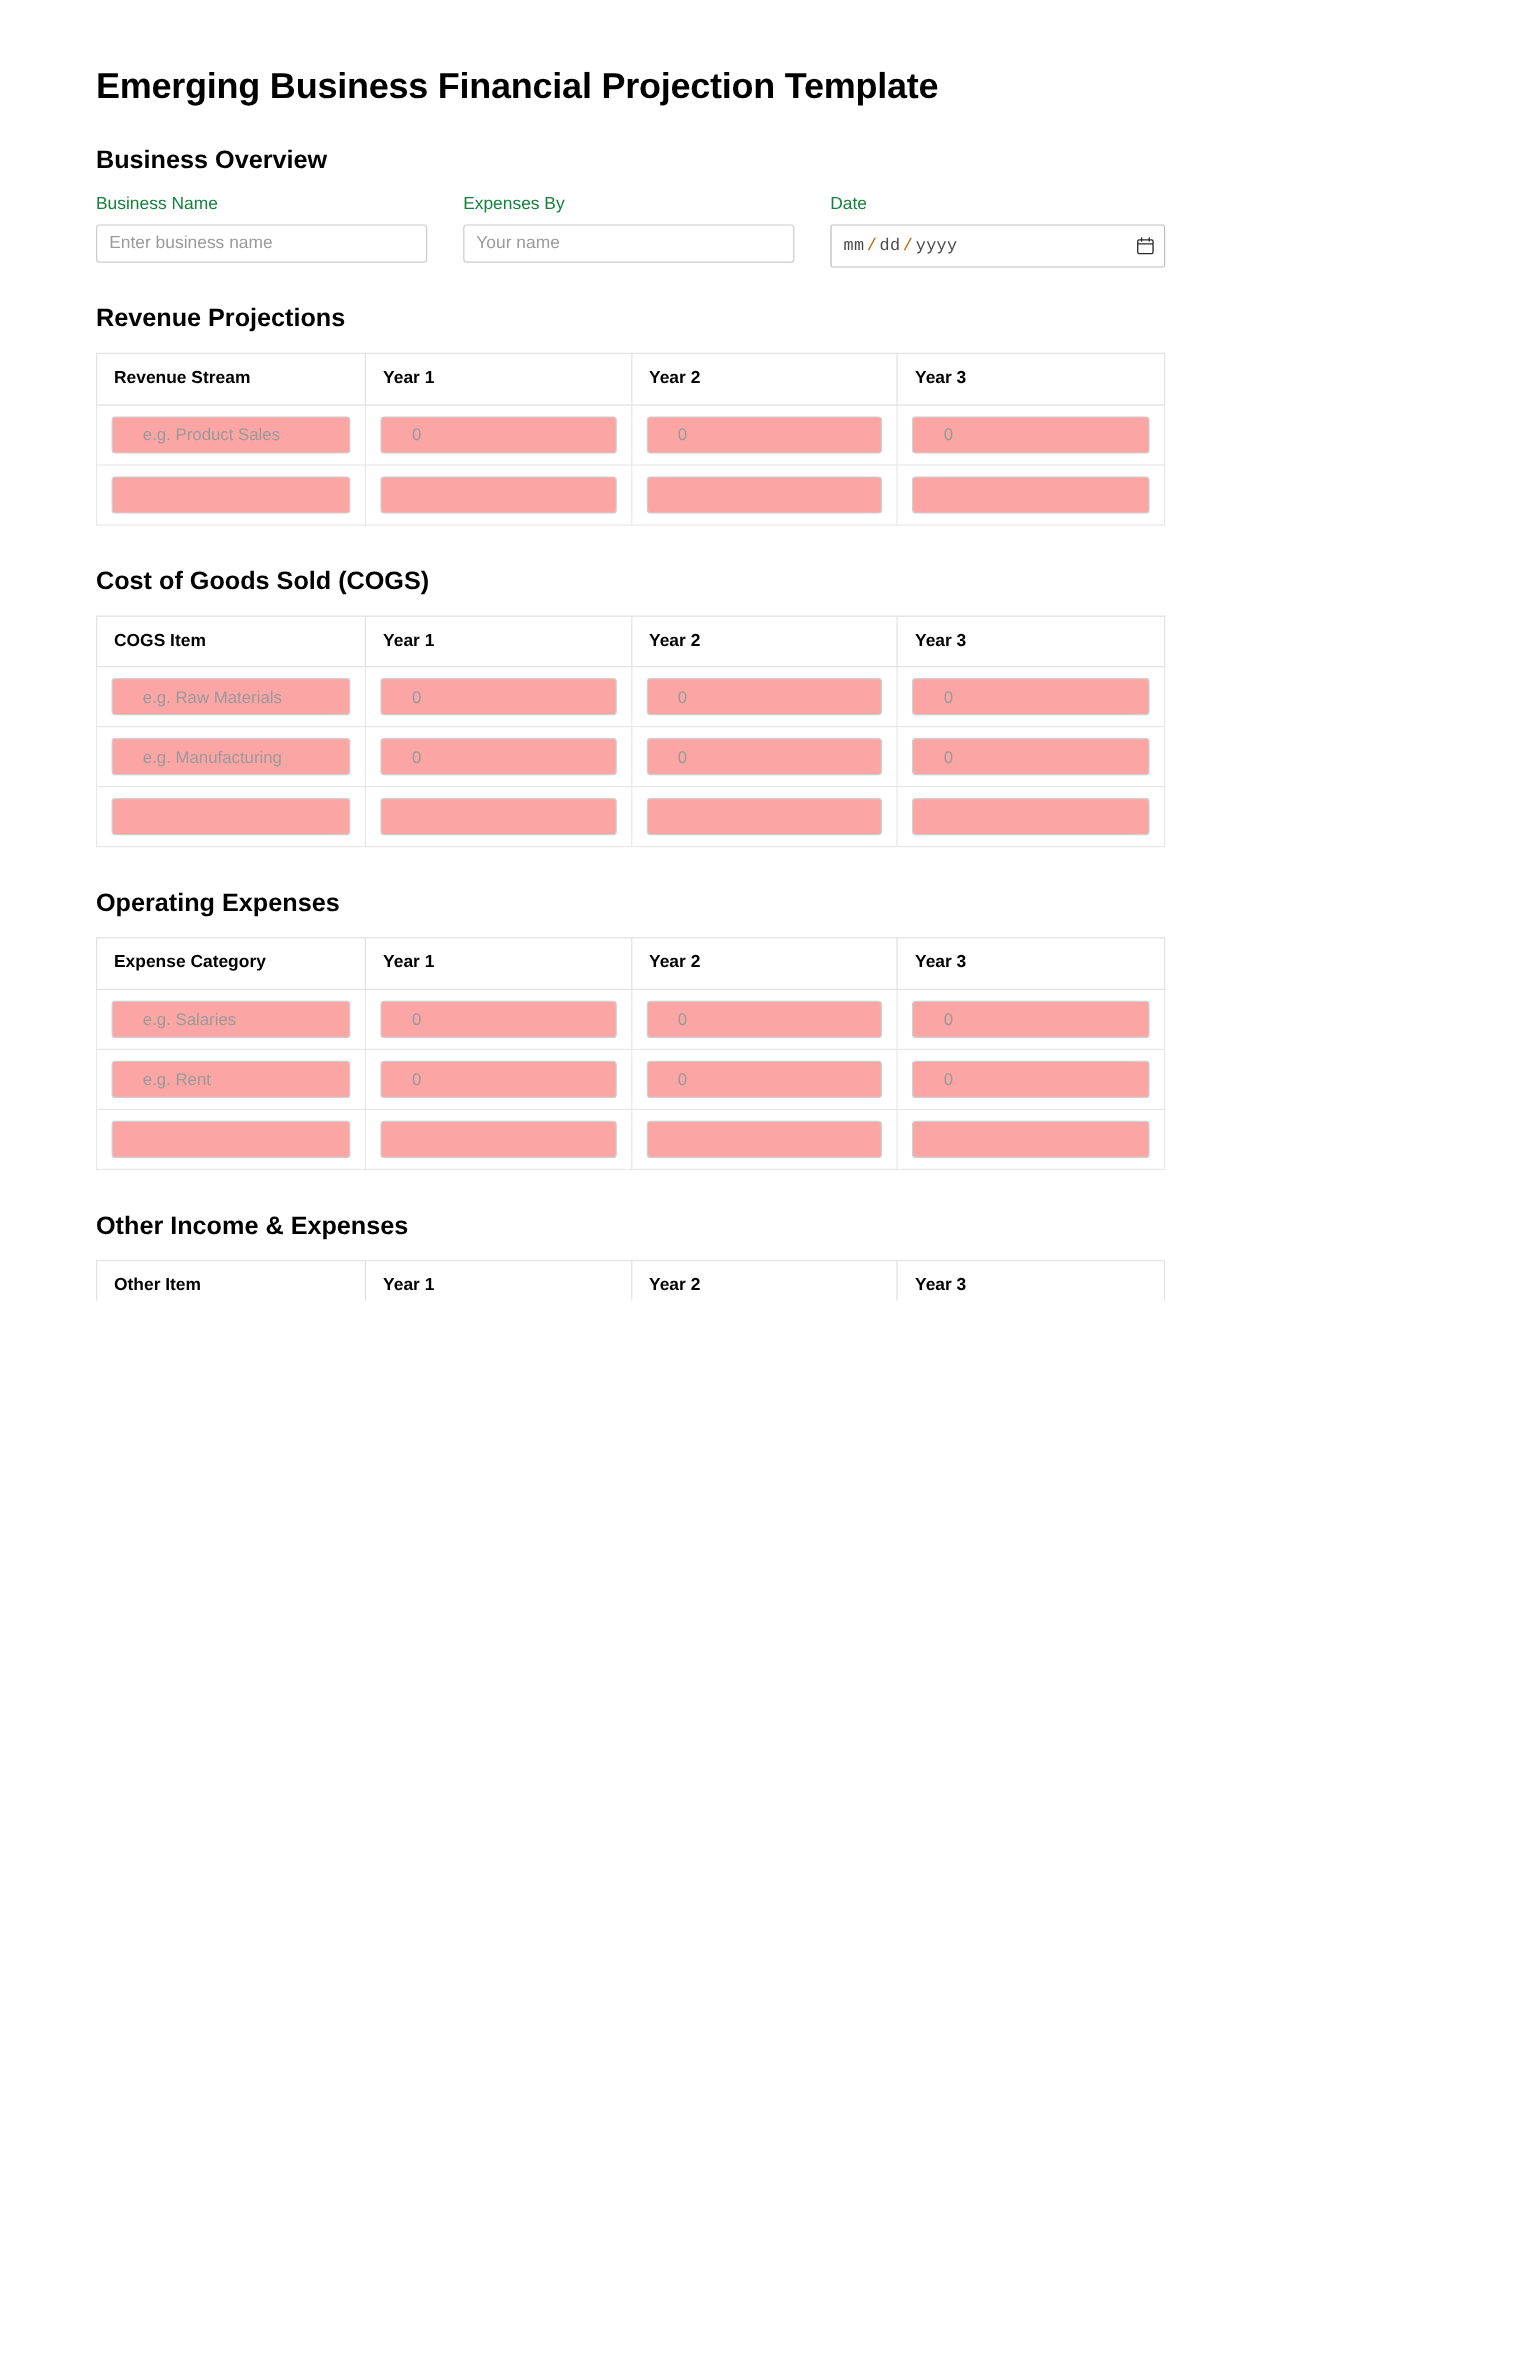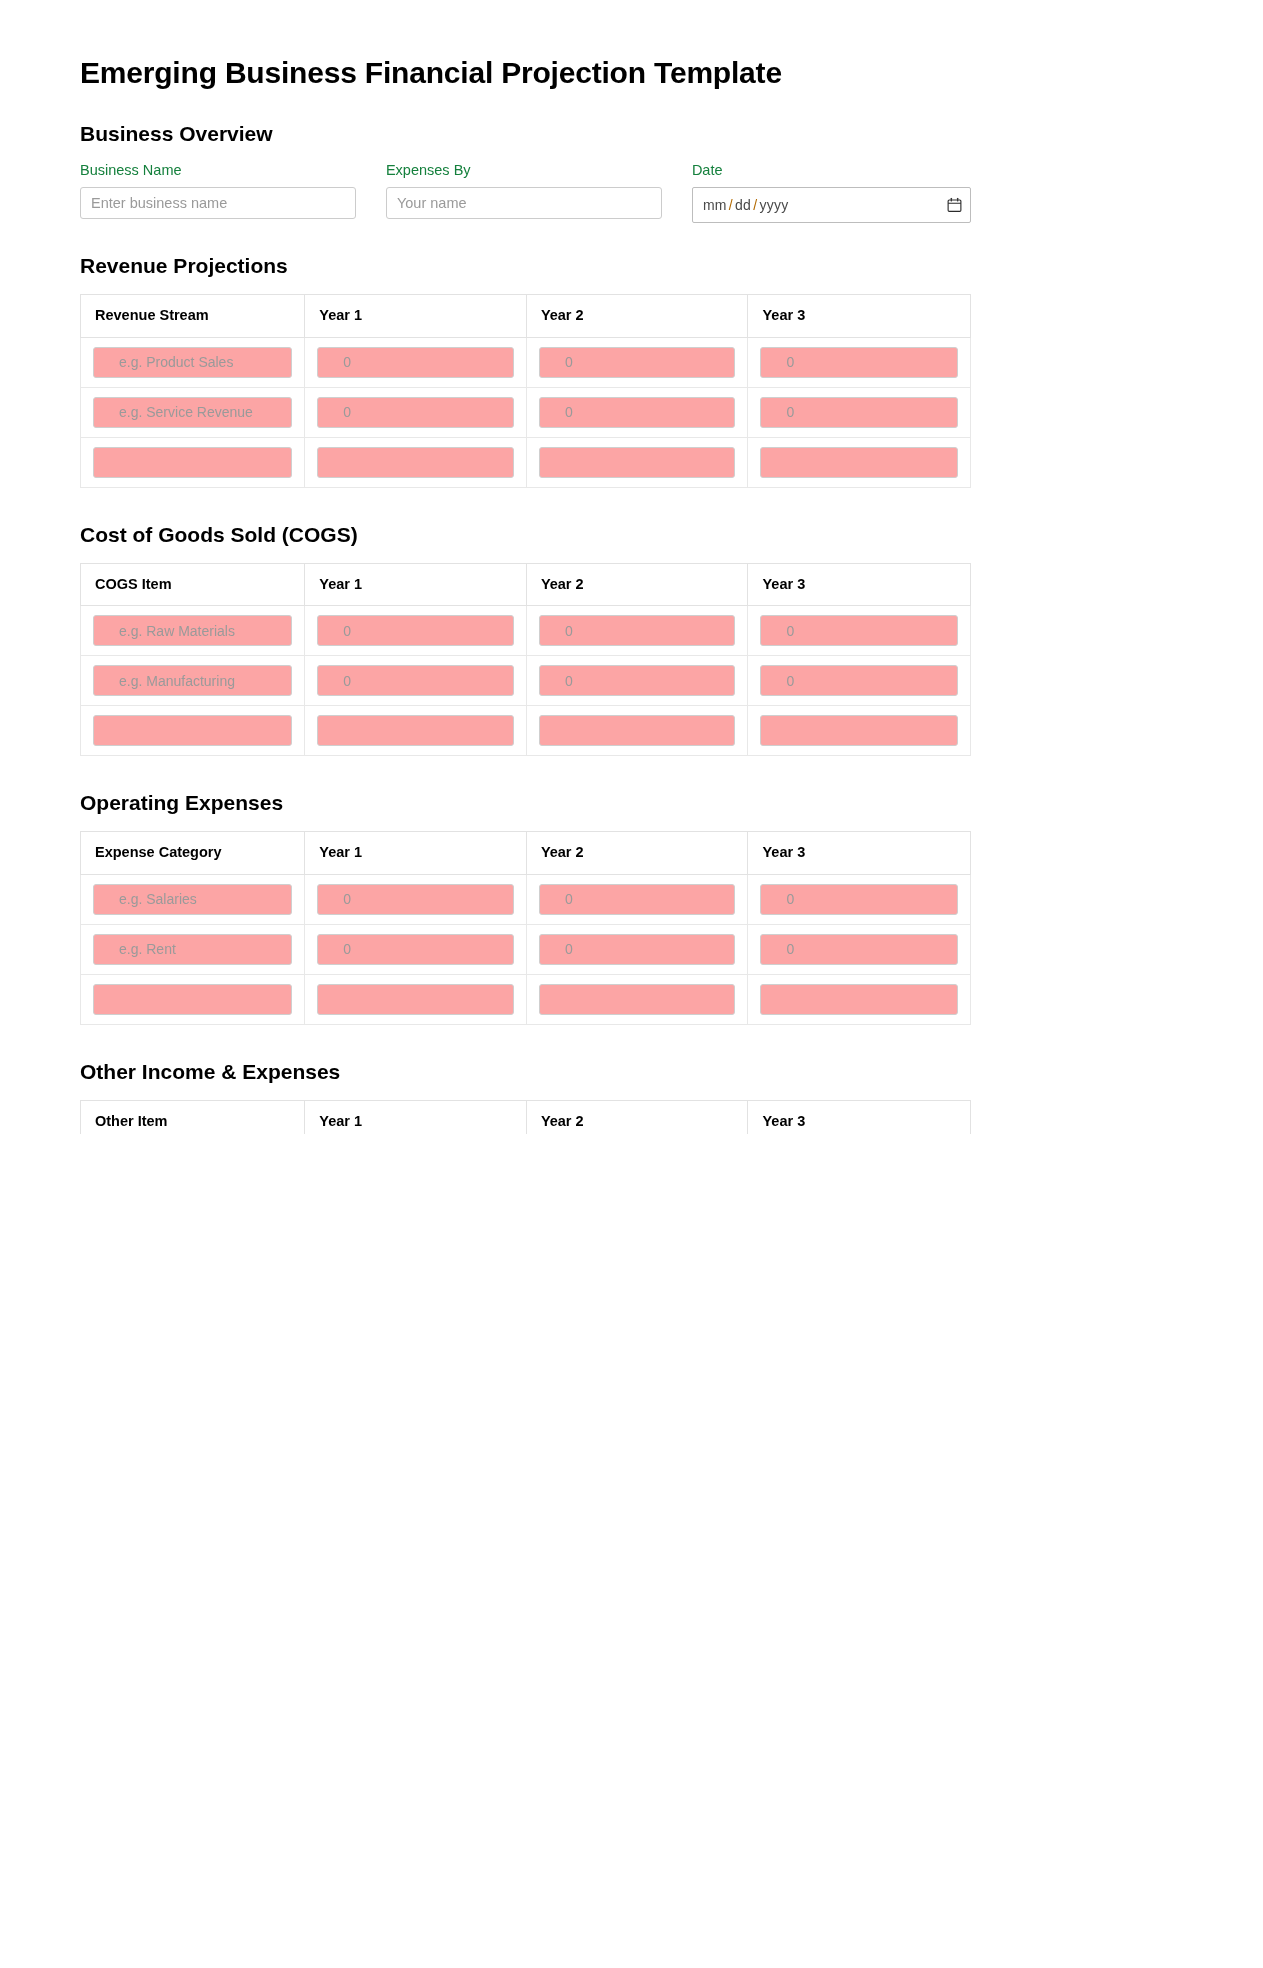--- a/index.html
+++ b/index.html
@@ -83,21 +83,21 @@
   .date-wrap {
     position: relative;
   }
   .date-input {
     box-sizing: border-box;
     width: 100%;
     height: 36px;
     border: 1px solid #bdbdbd;
     border-radius: 2px;
     background: #ffffff;
-    font-family: Liberation Sans, sans-serif;
+    font-family: Liberation Mono, monospace;
     font-size: 14.5px;
     padding: 2px 34px 2px 10px;
     display: flex;
     align-items: center;
   }
   .date-placeholder {
     color: #4a4a4a;
     letter-spacing: 0.3px;
     font-size: 14px;
     white-space: nowrap;
@@ -221,26 +221,20 @@
         <tr>
           <th>Revenue Stream</th>
           <th>Year 1</th>
           <th>Year 2</th>
           <th>Year 3</th>
         </tr>
       </thead>
       <tbody>
         <tr>
           <td><input class="cell-input" type="text" placeholder="e.g. Product Sales" style=""></td>
-          <td><input class="cell-input" type="text" placeholder="0" style=""></td>
-          <td><input class="cell-input" type="text" placeholder="0" style=""></td>
-          <td><input class="cell-input" type="text" placeholder="0" style=""></td>
-        </tr>
-        <tr>
-          <td><input class="cell-input" type="text" placeholder="e.g. Service Revenue" style=""></td>
           <td><input class="cell-input" type="text" placeholder="0" style=""></td>
           <td><input class="cell-input" type="text" placeholder="0" style=""></td>
           <td><input class="cell-input" type="text" placeholder="0" style=""></td>
         </tr>
         <tr>
           <td><input class="cell-input" type="text" placeholder="" style=""></td>
           <td><input class="cell-input" type="text" placeholder="" style=""></td>
           <td><input class="cell-input" type="text" placeholder="" style=""></td>
           <td><input class="cell-input" type="text" placeholder="" style=""></td>
         </tr>

